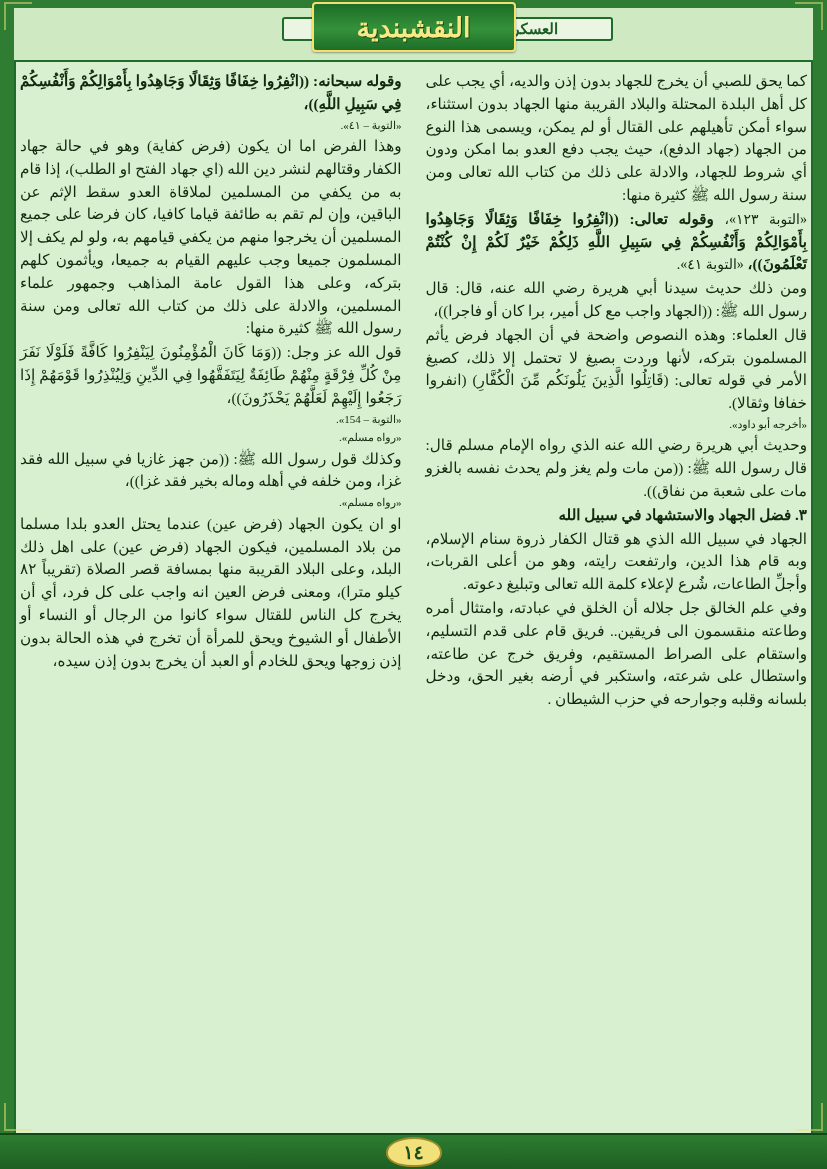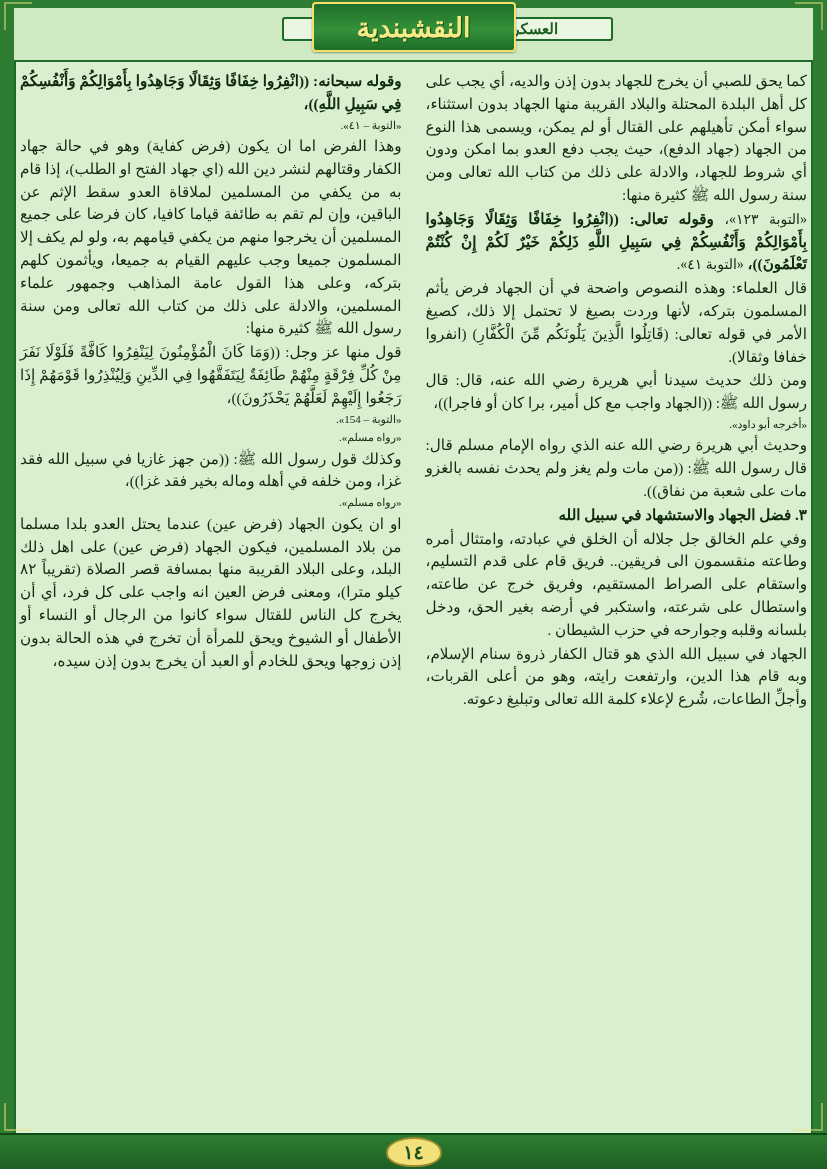--- a/index.html
+++ b/index.html
@@ -222,42 +222,42 @@
       <span class="logo-text">النقشبندية</span>
     </div>
   </div>
 
   <div class="content">
 
     <div class="column">
       <p class="quran">وقوله سبحانه: ((انْفِرُوا خِفَافًا وَثِقَالًا وَجَاهِدُوا بِأَمْوَالِكُمْ وَأَنْفُسِكُمْ فِي سَبِيلِ اللَّهِ))،</p>
       <span class="ref">«التوبة – ٤١».</span>
       <p>وهذا الفرض اما ان يكون (فرض كفاية) وهو في حالة جهاد الكفار وقتالهم لنشر دين الله (اي جهاد الفتح او الطلب)، إذا قام به من يكفي من المسلمين لملاقاة العدو سقط الإثم عن الباقين، وإن لم تقم به طائفة قياما كافيا، كان فرضا على جميع المسلمين أن يخرجوا منهم من يكفي قيامهم به، ولو لم يكف إلا المسلمون جميعا وجب عليهم القيام به جميعا، ويأثمون كلهم بتركه، وعلى هذا القول عامة المذاهب وجمهور علماء المسلمين، والادلة على ذلك من كتاب الله تعالى ومن سنة رسول الله ﷺ كثيرة منها:</p>
-      <p>قول منها عز وجل: ((وَمَا كَانَ الْمُؤْمِنُونَ لِيَنْفِرُوا كَافَّةً فَلَوْلَا نَفَرَ مِنْ كُلِّ فِرْقَةٍ مِنْهُمْ طَائِفَةٌ لِيَتَفَقَّهُوا فِي الدِّينِ وَلِيُنْذِرُوا قَوْمَهُمْ إِذَا رَجَعُوا إِلَيْهِمْ لَعَلَّهُمْ يَحْذَرُونَ))،</p>
+      <p>قول الله عز وجل: ((وَمَا كَانَ الْمُؤْمِنُونَ لِيَنْفِرُوا كَافَّةً فَلَوْلَا نَفَرَ مِنْ كُلِّ فِرْقَةٍ مِنْهُمْ طَائِفَةٌ لِيَتَفَقَّهُوا فِي الدِّينِ وَلِيُنْذِرُوا قَوْمَهُمْ إِذَا رَجَعُوا إِلَيْهِمْ لَعَلَّهُمْ يَحْذَرُونَ))،</p>
       <span class="ref">«التوبة – 154».</span>
       <span class="ref">«رواه مسلم».</span>
       <p>وكذلك قول رسول الله ﷺ: ((من جهز غازيا في سبيل الله فقد غزا، ومن خلفه في أهله وماله بخير فقد غزا))،</p>
       <span class="ref">«رواه مسلم».</span>
       <p>او ان يكون الجهاد (فرض عين) عندما يحتل العدو بلدا مسلما من بلاد المسلمين، فيكون الجهاد (فرض عين) على اهل ذلك البلد، وعلى البلاد القريبة منها بمسافة قصر الصلاة (تقريباً ٨٢ كيلو مترا)، ومعنى فرض العين انه واجب على كل فرد، أي أن يخرج كل الناس للقتال سواء كانوا من الرجال أو النساء أو الأطفال أو الشيوخ ويحق للمرأة أن تخرج في هذه الحالة بدون إذن زوجها ويحق للخادم أو العبد أن يخرج بدون إذن سيده،</p>
     </div>
 
     <div class="column">
       <p>كما يحق للصبي أن يخرج للجهاد بدون إذن والديه، أي يجب على كل أهل البلدة المحتلة والبلاد القريبة منها الجهاد بدون استثناء، سواء أمكن تأهيلهم على القتال أو لم يمكن، ويسمى هذا النوع من الجهاد (جهاد الدفع)، حيث يجب دفع العدو بما امكن ودون أي شروط للجهاد، والادلة على ذلك من كتاب الله تعالى ومن سنة رسول الله ﷺ كثيرة منها:</p>
       <p>
         <span class="ref-inline">«التوبة ١٢٣»،</span>
         <span class="quran">وقوله تعالى: ((انْفِرُوا خِفَافًا وَثِقَالًا وَجَاهِدُوا بِأَمْوَالِكُمْ وَأَنْفُسِكُمْ فِي سَبِيلِ اللَّهِ ذَلِكُمْ خَيْرٌ لَكُمْ إِنْ كُنْتُمْ تَعْلَمُونَ))،</span>
         <span class="ref-inline">«التوبة ٤١».</span>
       </p>
+      <p>ومن ذلك حديث سيدنا أبي هريرة رضي الله عنه، قال: قال رسول الله ﷺ: ((الجهاد واجب مع كل أمير، برا كان أو فاجرا))،</p>
       <p>قال العلماء: وهذه النصوص واضحة في أن الجهاد فرض يأثم المسلمون بتركه، لأنها وردت بصيغ لا تحتمل إلا ذلك، كصيغ الأمر في قوله تعالى: (قَاتِلُوا الَّذِينَ يَلُونَكُم مِّنَ الْكُفَّارِ) (انفروا خفافا وثقالا).</p>
-      <p>ومن ذلك حديث سيدنا أبي هريرة رضي الله عنه، قال: قال رسول الله ﷺ: ((الجهاد واجب مع كل أمير، برا كان أو فاجرا))،</p>
       <span class="ref">«أخرجه أبو داود».</span>
       <p>وحديث أبي هريرة رضي الله عنه الذي رواه الإمام مسلم قال: قال رسول الله ﷺ: ((من مات ولم يغز ولم يحدث نفسه بالغزو مات على شعبة من نفاق)).</p>
       <p class="heading">٣. فضل الجهاد والاستشهاد في سبيل الله</p>
+      <p>الجهاد في سبيل الله الذي هو قتال الكفار ذروة سنام الإسلام، وبه قام هذا الدين، وارتفعت رايته، وهو من أعلى القربات، وأجلِّ الطاعات، شُرع لإعلاء كلمة الله تعالى وتبليغ دعوته.</p>
       <p>وفي علم الخالق جل جلاله أن الخلق في عبادته، وامتثال أمره وطاعته منقسمون الى فريقين.. فريق قام على قدم التسليم، واستقام على الصراط المستقيم، وفريق خرج عن طاعته، واستطال على شرعته، واستكبر في أرضه بغير الحق، ودخل بلسانه وقلبه وجوارحه في حزب الشيطان .</p>
-      <p>الجهاد في سبيل الله الذي هو قتال الكفار ذروة سنام الإسلام، وبه قام هذا الدين، وارتفعت رايته، وهو من أعلى القربات، وأجلِّ الطاعات، شُرع لإعلاء كلمة الله تعالى وتبليغ دعوته.</p>
     </div>
 
   </div>
 
   <div class="footer">
     <div class="footer-band"></div>
     <div class="page-num">
       <span>١٤</span>
     </div>
   </div>

